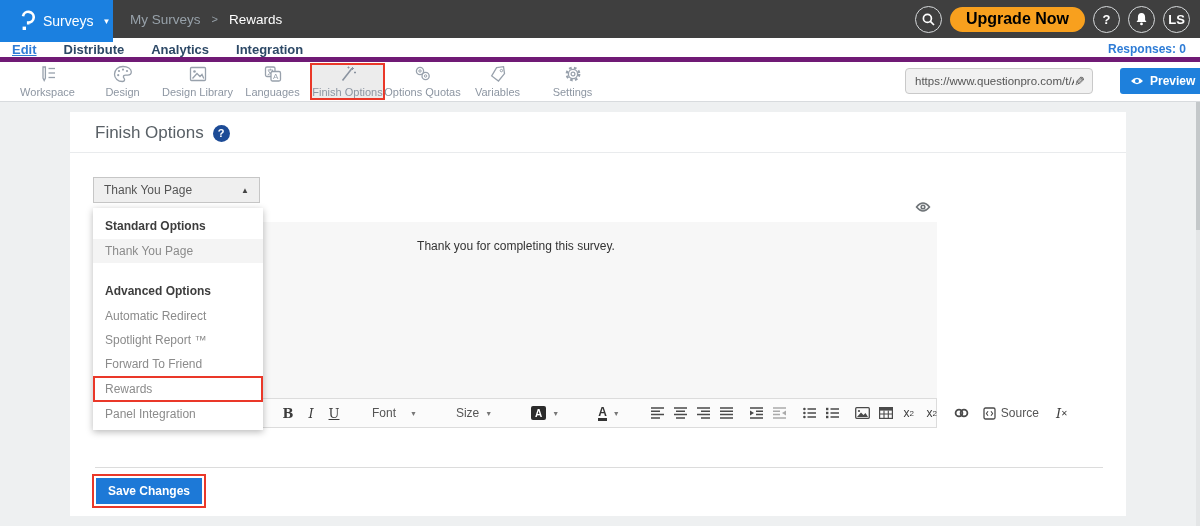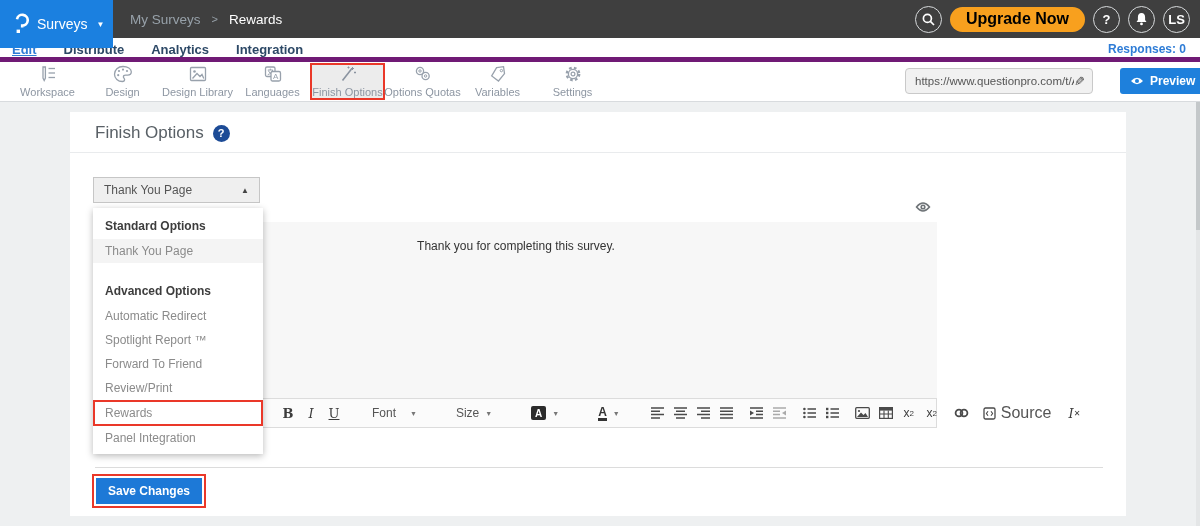--- a/index.html
+++ b/index.html
@@ -5,22 +5,22 @@
   * { margin:0; padding:0; box-sizing:border-box; }
   html,body { width:1200px; height:526px; }
   body {
     font-family:"Liberation Sans", sans-serif;
     background:#eef0f1;
     position:relative;
     overflow:hidden;
   }
   
   .header { position:absolute; left:0; top:0; width:1200px; height:38px; background:#3f3f3f; z-index:20; }
-  .logo-block { position:absolute; left:0; top:0; width:113px; height:48px; background:#1b80e0;
-    display:flex; align-items:center; padding-left:14px; gap:8px; cursor:pointer; }
+  .logo-block { position:absolute; left:0; top:0; width:113px; height:42px; background:#1b80e0;
+    display:flex; align-items:center; padding-left:20px; gap:8px; cursor:pointer; }
   .product-label { color:#fff; font-size:14px; }
   .caret-dn { color:#fff; font-size:8px; margin-left:1px; }
   .breadcrumb { position:absolute; left:130px; top:0; height:38px; display:flex; align-items:center; gap:11px; font-size:13.5px; }
   .bc-parent { color:#97a1a9; cursor:pointer; }
   .bc-sep { color:#97a1a9; font-size:11px; }
   .bc-current { color:#fff; }
   .header-right { position:absolute; right:10px; top:0; height:38px; display:flex; align-items:center; gap:8px; }
   .hcircle { width:27px; height:27px; border:1.5px solid #d6d9db; border-radius:50%;
     display:flex; align-items:center; justify-content:center; color:#fff; font-size:13px; font-weight:bold; cursor:pointer; flex:0 0 auto; }
   .upgrade-btn { height:25px; padding:0 16px; background:#f8a01e; border-radius:13px; color:#000000;
@@ -65,21 +65,21 @@
   .tb-i { font-family:"DejaVu Serif", serif; font-style:italic; font-size:13px; }
   .tb-u { font-family:"DejaVu Serif", serif; font-size:13px; text-decoration:underline; }
   .tb-dd { display:flex; align-items:center; gap:14px; font-size:12px; color:#555; cursor:pointer; margin:0 16px; }
   .tb-dd .dd-caret { font-size:7px; color:#777; }
   .tb-dd-sm { gap:6px; }
   .bgcolor-chip { width:15px; height:14px; background:#2b2b2b; border-radius:2px; color:#fff; font-size:10px;
     font-weight:bold; display:flex; align-items:center; justify-content:center; }
   .fgcolor-chip { font-size:12px; font-weight:bold; color:#333; border-bottom:3px solid #333; line-height:12px; }
   .tb-sub, .tb-sup { font-size:12px; }
   .tb-sub sub, .tb-sup sup { font-size:8px; }
-  .tb-source { display:flex; align-items:center; gap:5px; font-size:16px; color:#555; margin-left:6px; }
+  .tb-source { display:flex; align-items:center; gap:5px; font-size:12px; color:#555; margin-left:6px; }
   .tb-removefmt { font-family:"DejaVu Serif", serif; font-style:italic; font-size:13px; margin-left:8px; }
   .tb-removefmt .x { font-size:8px; vertical-align:sub; font-style:normal; }
   .tb-gap { width:6px; }
   .disabled-ic { opacity:0.45; }
   
   .menu { position:absolute; left:93px; top:208px; width:170px; background:#fff;
     box-shadow:0 2px 7px rgba(0,0,0,0.28); z-index:15; padding-bottom:4px; }
   .menu-header { padding:11px 12px 6px; font-size:12px; font-weight:bold; color:#3d3d3d; }
   .menu-header.second { padding-top:15px; }
   .menu-item { padding:5px 12px; font-size:12px; color:#8b8b8b; cursor:pointer; line-height:14px; }
@@ -391,21 +391,20 @@
 </div>
 
 <div class="menu">
   <div class="menu-header">Standard Options</div>
   <div class="menu-item selected">Thank You Page</div>
   <div class="menu-gap"></div>
   <div class="menu-header second">Advanced Options</div>
   <div class="menu-item">Automatic Redirect</div>
   <div class="menu-item">Spotlight Report ™</div>
   <div class="menu-item">Forward To Friend</div>
-  <div class="menu-item">Review/Print</div>
   <div class="reward-wrap">
     <div class="menu-item">Rewards</div>
   </div>
   <div class="menu-item">Panel Integration</div>
 </div>
 
 <div class="scrollbar">
     <div class="thumb"></div>
   </div>
 

